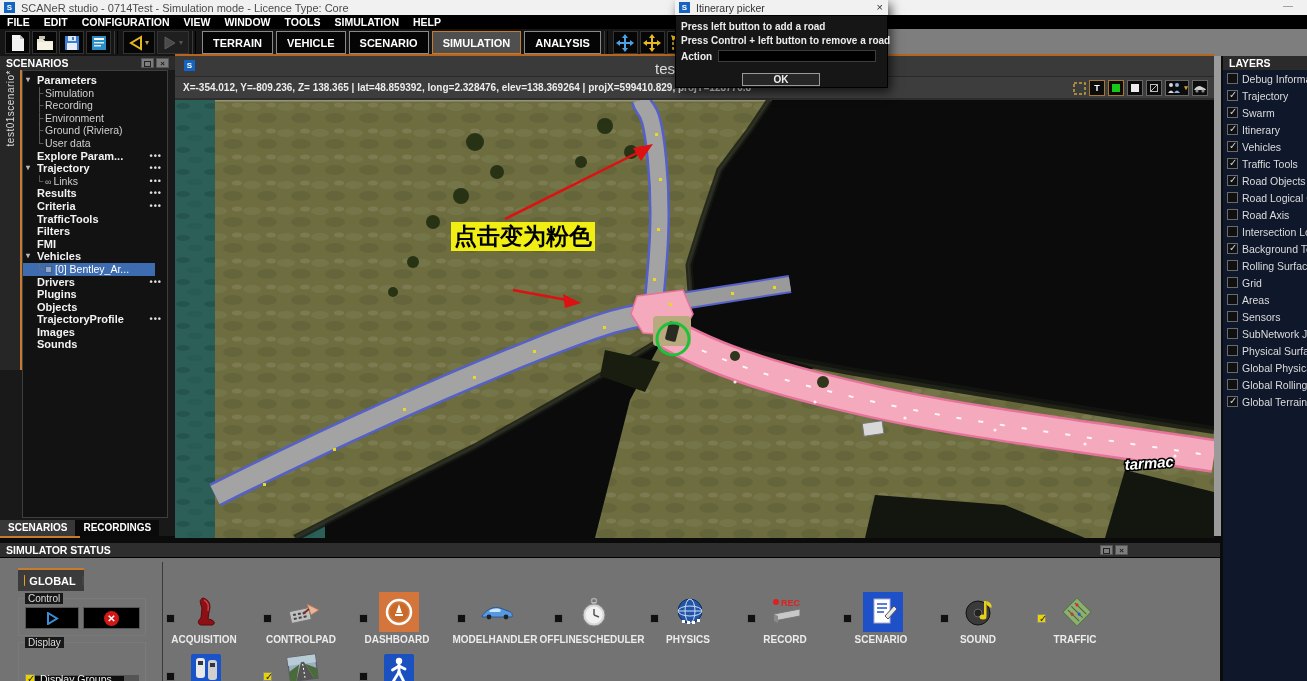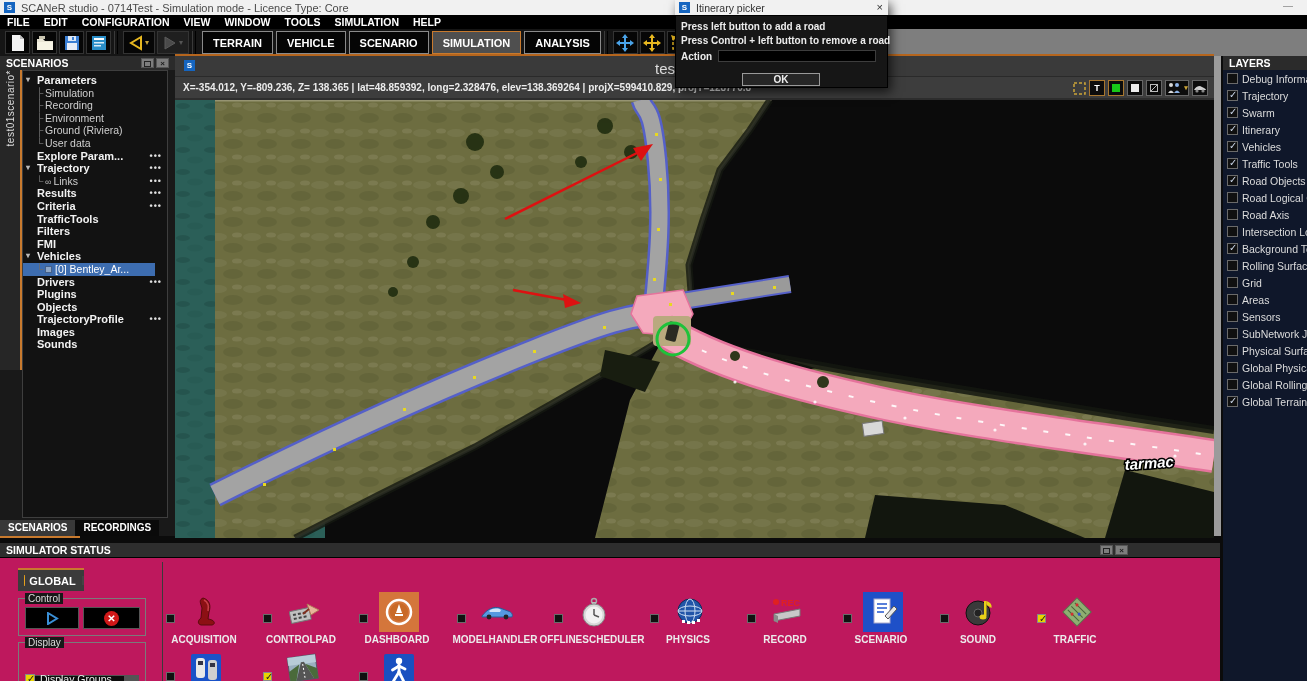--- a/index.html
+++ b/index.html
@@ -77,21 +77,21 @@
   .lrow { display:flex; align-items:center; height:17px; padding-left:4px; white-space:nowrap; overflow:hidden; }
   .lrow .llabel { color:#dcdcdc; font-size:10.5px; margin-left:4px; }
   .cb { display:inline-block; width:11px; height:11px; background:#101010; border:1px solid #6a6a6a; position:relative; flex:0 0 auto; }
   .cb.on::after { content:"✓"; position:absolute; left:1px; top:-2px; color:#c8d4e8; font-size:10px; }
   .cb.yellow { background:#e8d400; border-color:#888; }
   .cb.yellow::after { content:"✓"; position:absolute; left:1px; top:-2px; color:#222; font-size:10px; }
 
   
   #status { position:absolute; left:0; top:543px; width:1220px; height:138px; background:#181818; }
   #status .phead { background:#2e2e2e; }
-  #status-body { position:absolute; left:0; top:14px; width:1220px; height:124px; background:#be185d; border-top:1px solid #000; overflow:hidden; }
+  #status-body { position:absolute; left:0; top:14px; width:1220px; height:124px; background:#737373; border-top:1px solid #000; overflow:hidden; }
   #global-tab { position:absolute; left:18px; top:10px; width:66px; height:23px; background:#3b3b3b; border-top:2px solid #c87a2e; display:flex; align-items:center; }
   #global-dot { width:11px; height:11px; border-radius:50%; background:#e8a21c; margin:0 5px 0 6px; }
   #global-label { color:#fff; font-size:11px; font-weight:bold; }
   #global-box { width:9px; height:9px; background:#7d7d7d; border:1px solid #444; margin-left:6px; }
   .group { position:absolute; border:1px solid #7a7a7a; }
   .group .glabel { position:absolute; left:6px; top:-6px; background:#181818; padding:0 3px; color:#ddd; font-size:10px; }
   #ctl-group { left:18px; top:40px; width:128px; height:38px; }
   #disp-group { left:18px; top:84px; width:128px; height:48px; }
   .ctlbtn { position:absolute; top:8px; height:22px; background:#000; border:1px solid #555; display:flex; align-items:center; justify-content:center; }
   #play-btn { left:6px; width:54px; }
@@ -439,20 +439,21 @@
         <g>
           <line x1="330" y1="119" x2="468" y2="50" stroke="#dd1111" stroke-width="2.5"></line>
           <polygon points="478,44 458,48 466,61" fill="#dd1111"></polygon>
           <line x1="338" y1="190" x2="392" y2="200" stroke="#dd1111" stroke-width="2.5"></line>
           <polygon points="406,203 388,194 390,208" fill="#dd1111"></polygon>
         </g>
 
         <text x="950" y="370" font-size="15" font-weight="bold" fill="#ffffff" stroke="#000" stroke-width="3" paint-order="stroke" transform="rotate(-4 950 370)" font-style="italic">tarmac</text>
       </svg>
       <div class="ann" style="left:276px; top:122px;">
+        <span>点击变为粉色</span>
       </div>
     </div>
   </div>
 
   <div id="splitter"></div>
 
   <div id="layers">
     <div class="phead">LAYERS</div>
     <div class="lrow">
         <span class="cb"></span>

